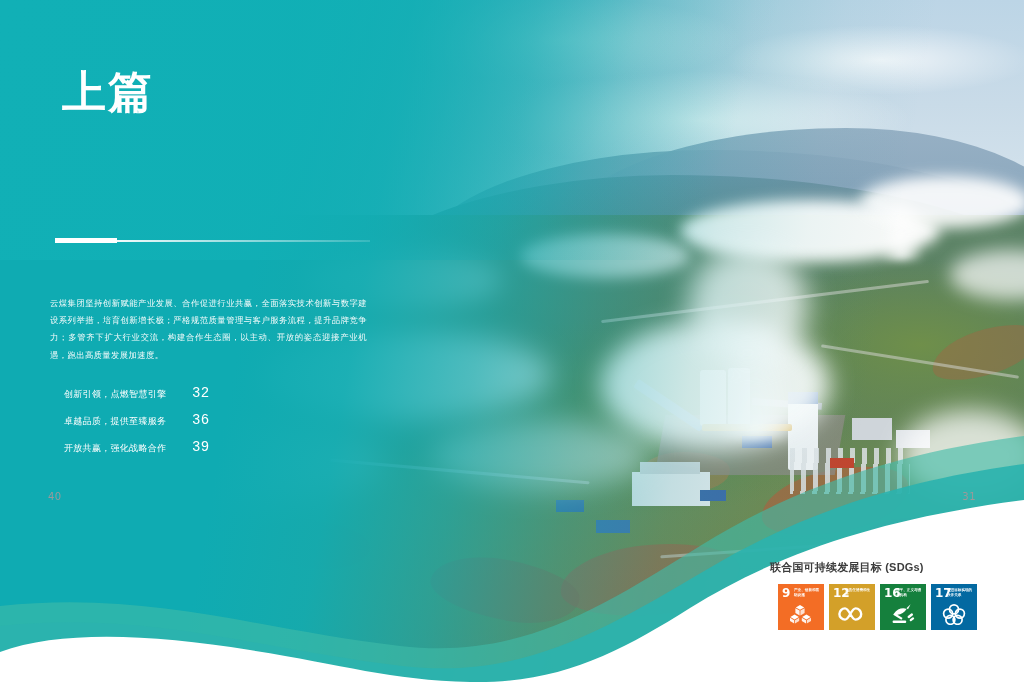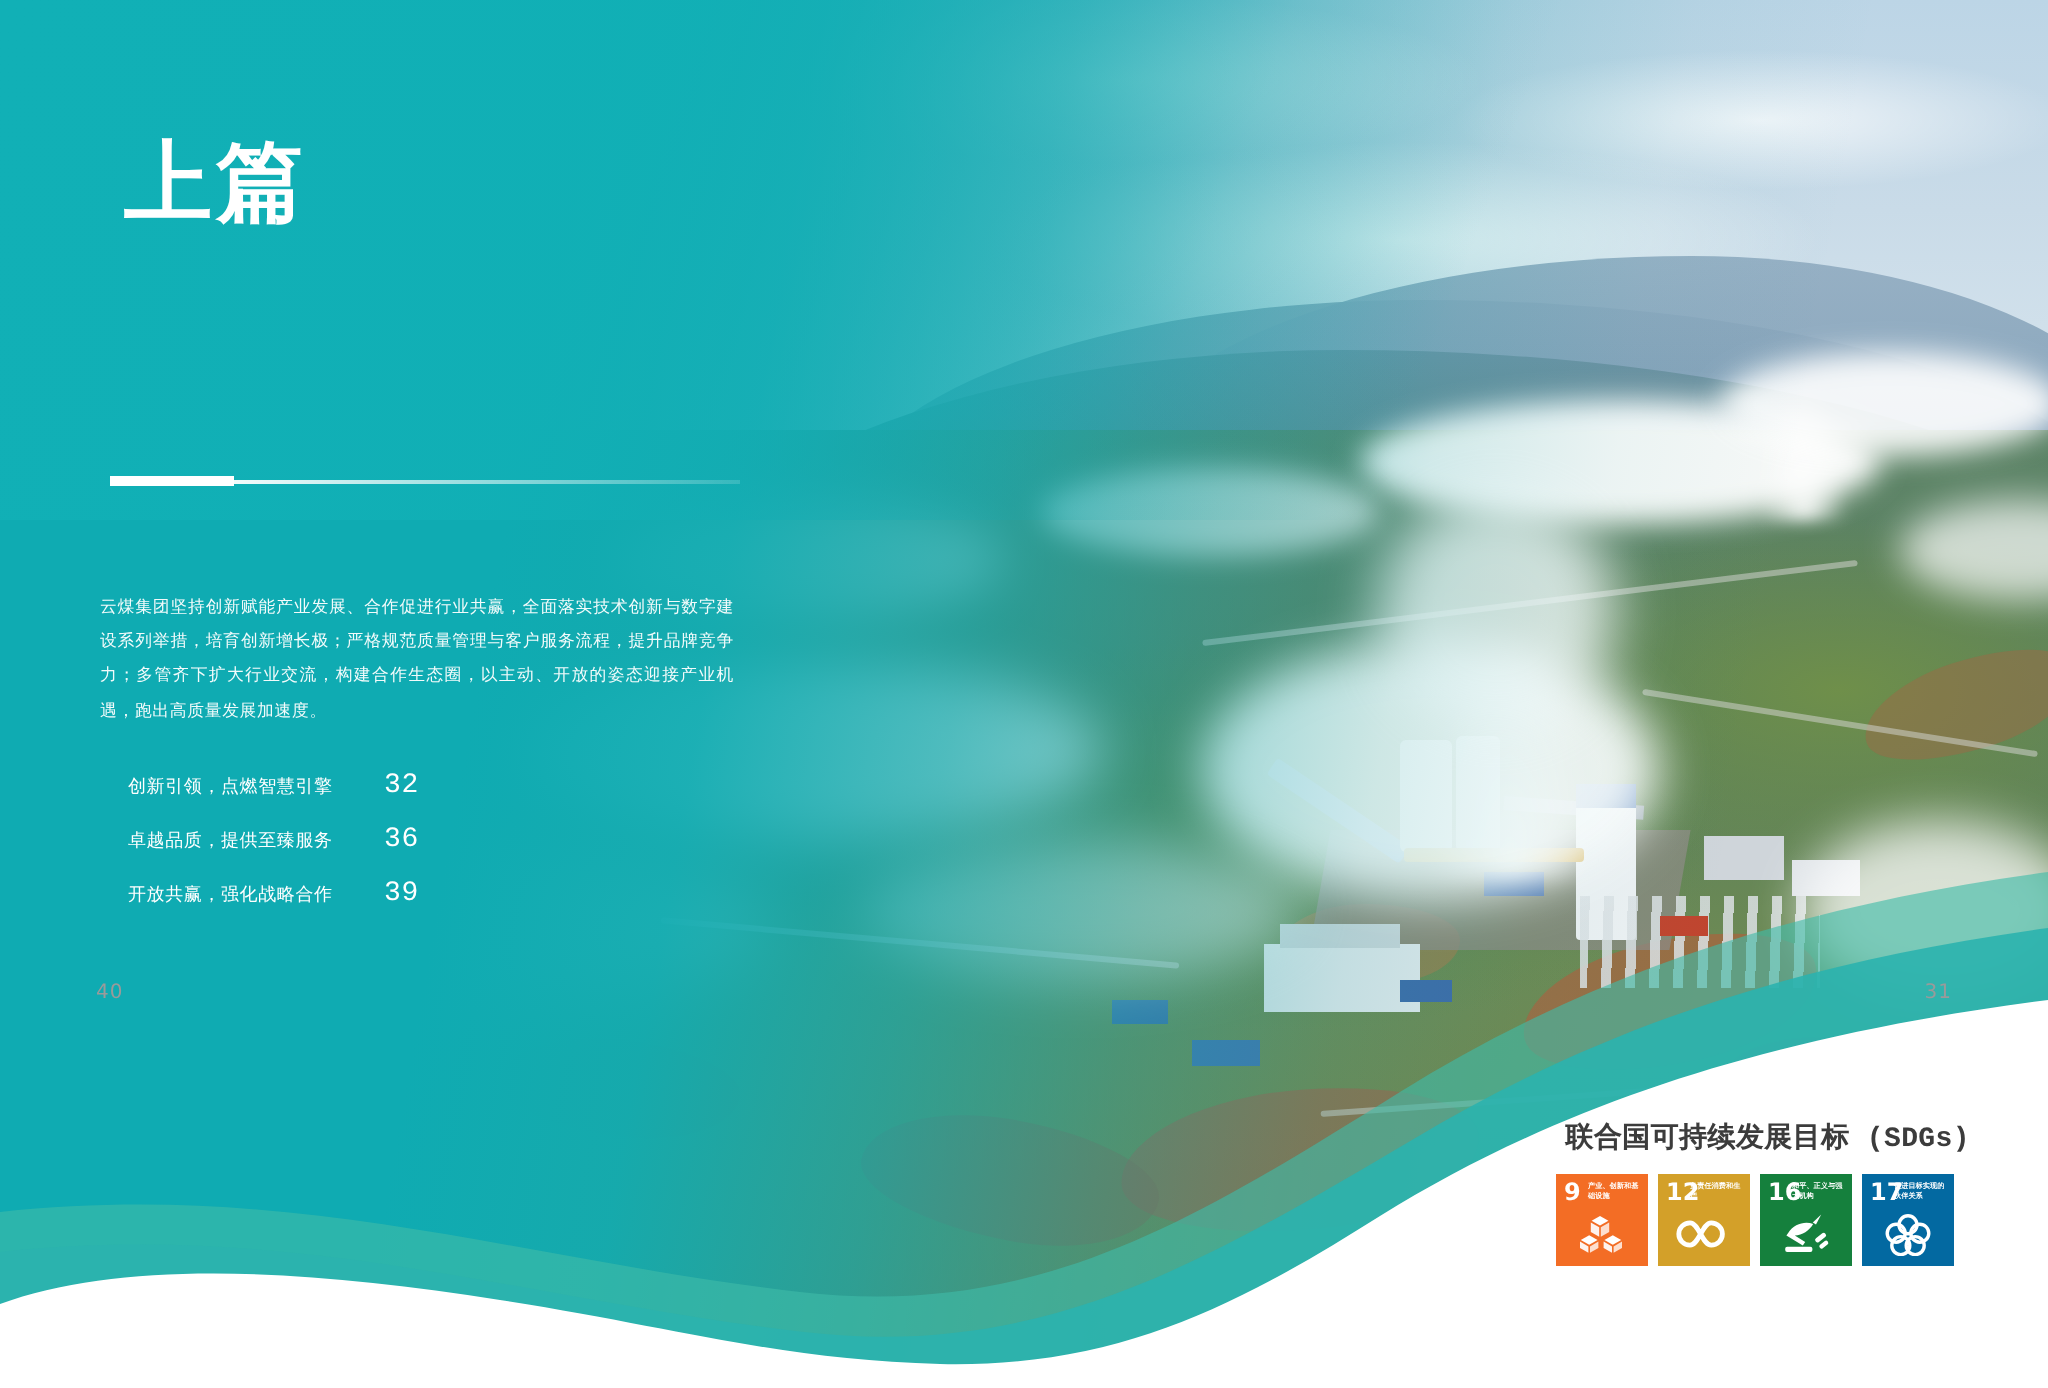--- a/index.html
+++ b/index.html
@@ -198,23 +198,23 @@
   }
   .toc-row{display:flex;align-items:baseline;margin-bottom:11px;}
   .toc-row .t{flex:0 0 128px;letter-spacing:.3px;}
   .toc-row .pg{font-size:14px;letter-spacing:.4px;text-align:right;}
 
   
   .sdg{
     position:absolute;left:770px;top:560px;width:215px;
   }
   .sdg-title{
-    text-align:right;font-size:14px;color:#3c3c3c;font-weight:700;
+    text-align:left;font-size:11px;color:#3c3c3c;font-weight:700;
     letter-spacing:.2px;margin-bottom:9px;
-    font-family:Liberation Mono, monospace;
+    font-family:Liberation Sans, sans-serif;
   }
   .sdg-row{display:flex;gap:5px;justify-content:center;}
   .sdg-card{
     width:46px;height:46px;position:relative;color:#fff;overflow:hidden;
   }
   .sdg-num{
     position:absolute;left:4px;top:3px;font-size:12px;font-weight:700;
     line-height:1;font-family:"DejaVu Sans","Liberation Sans",sans-serif;
   }
   .sdg-lbl{

